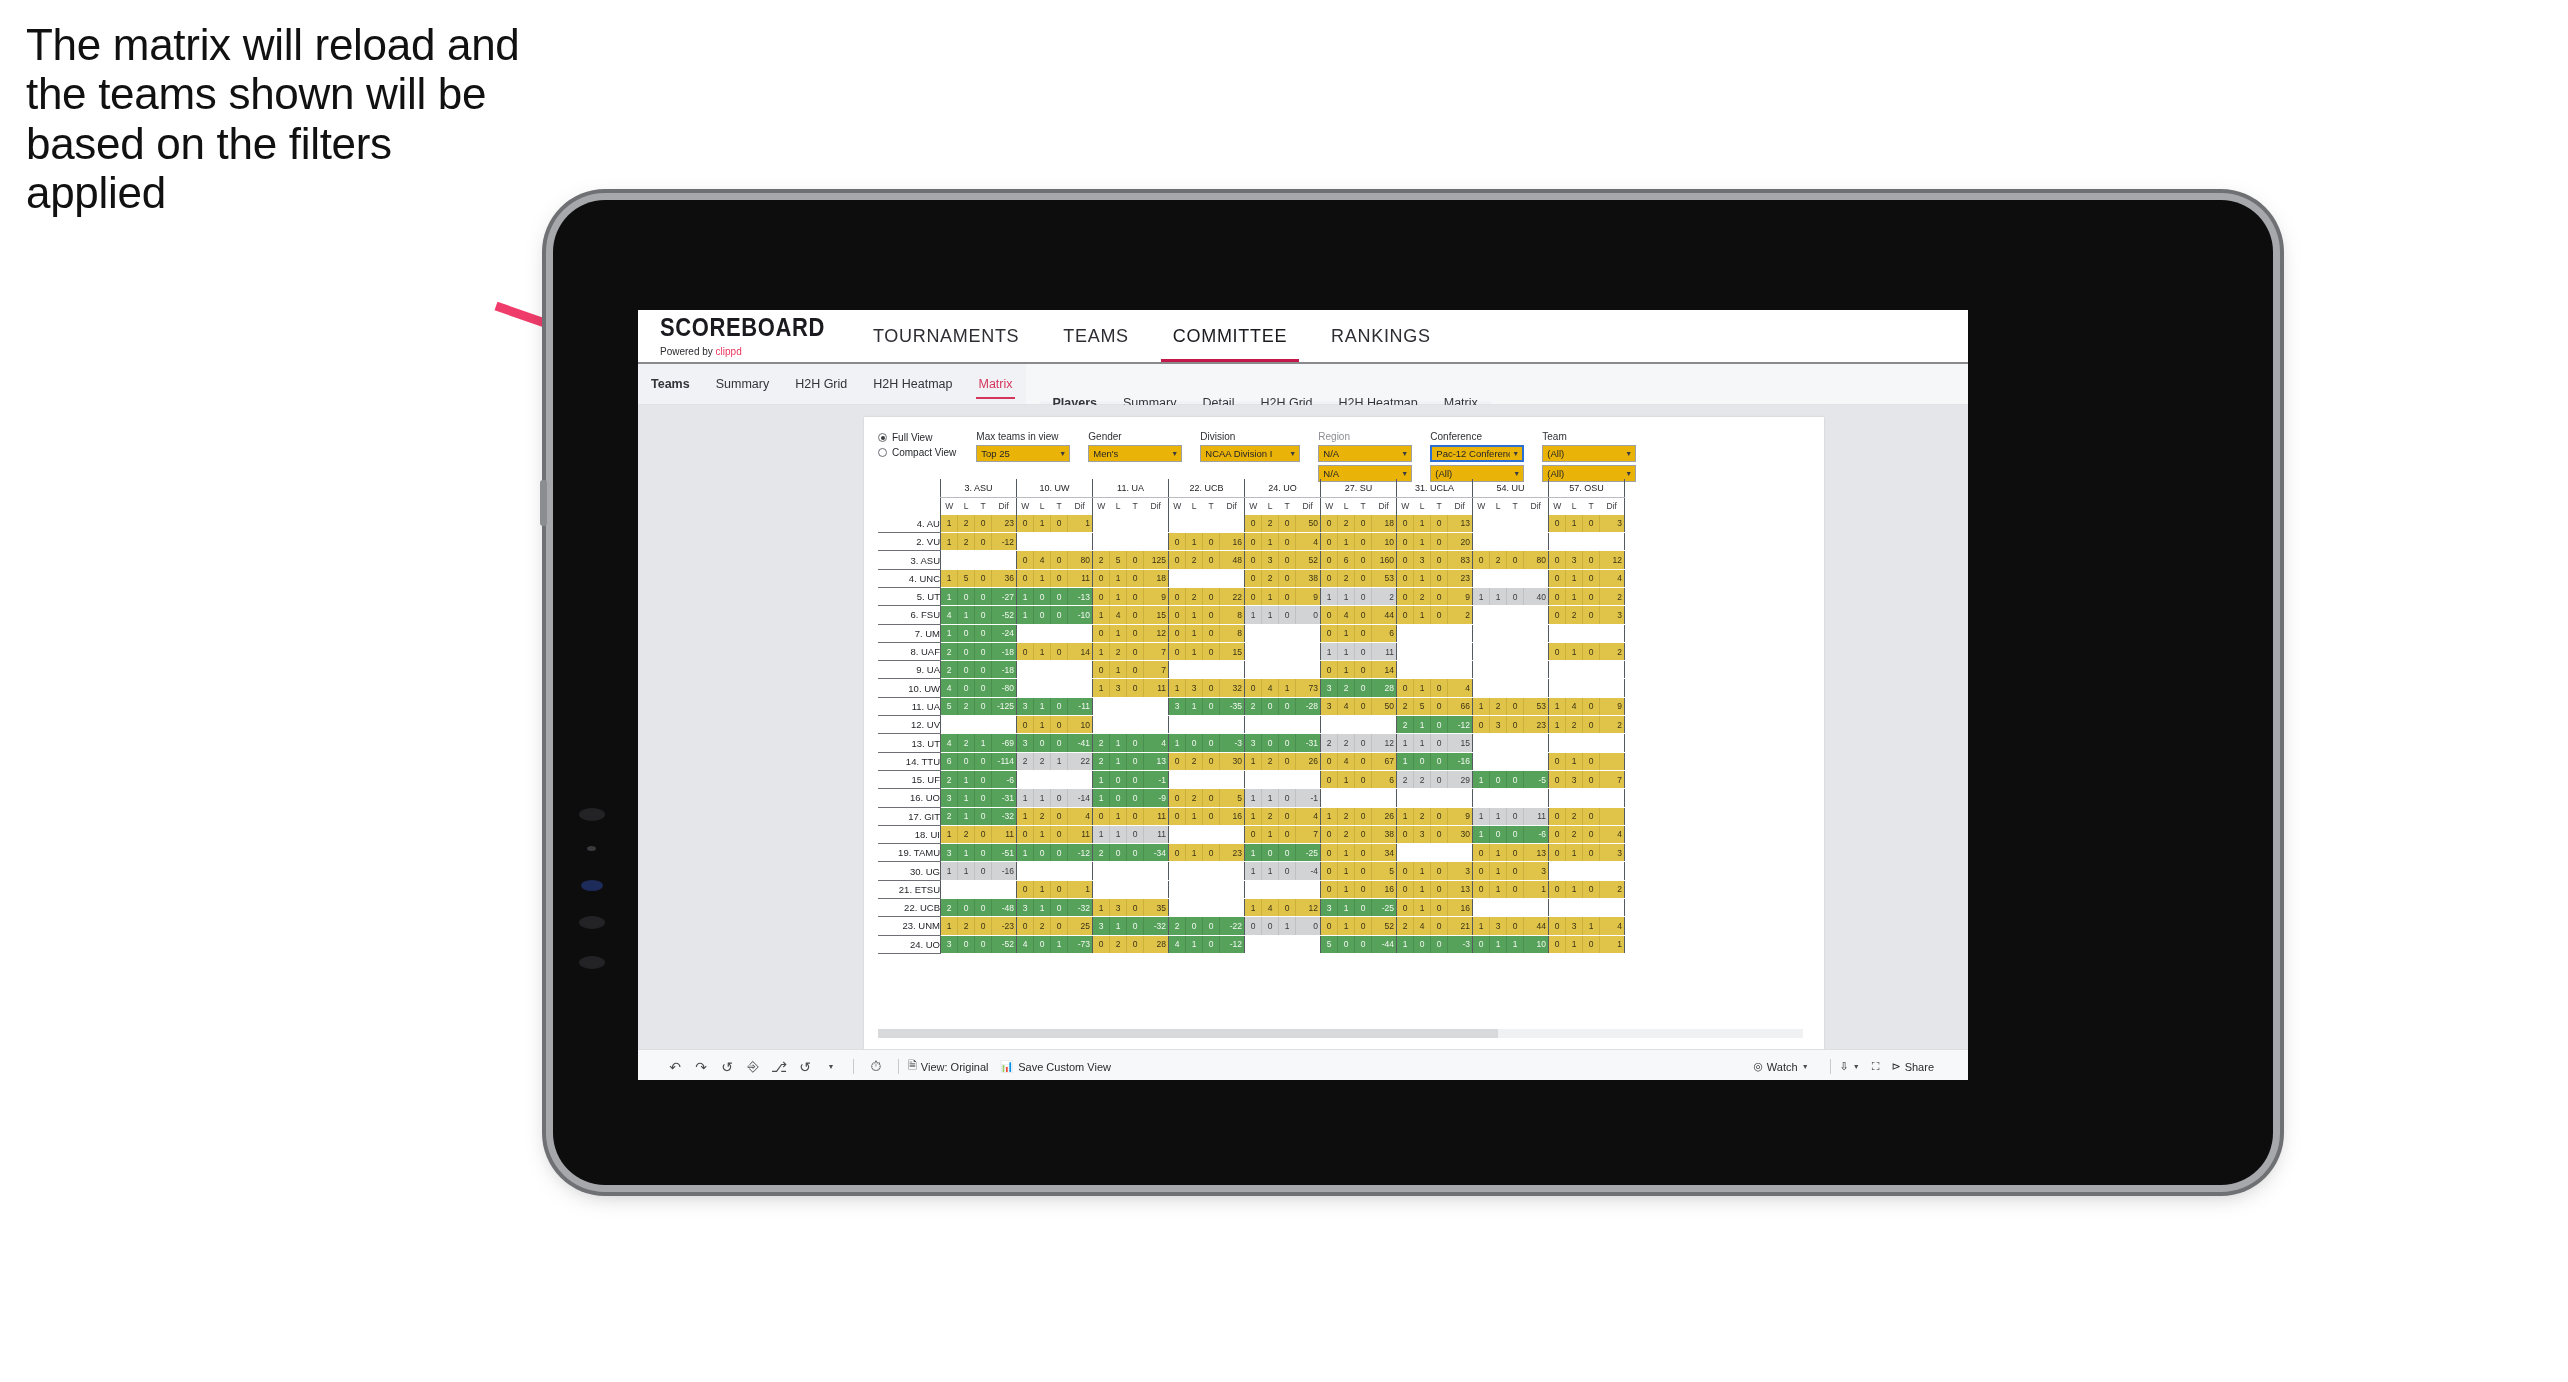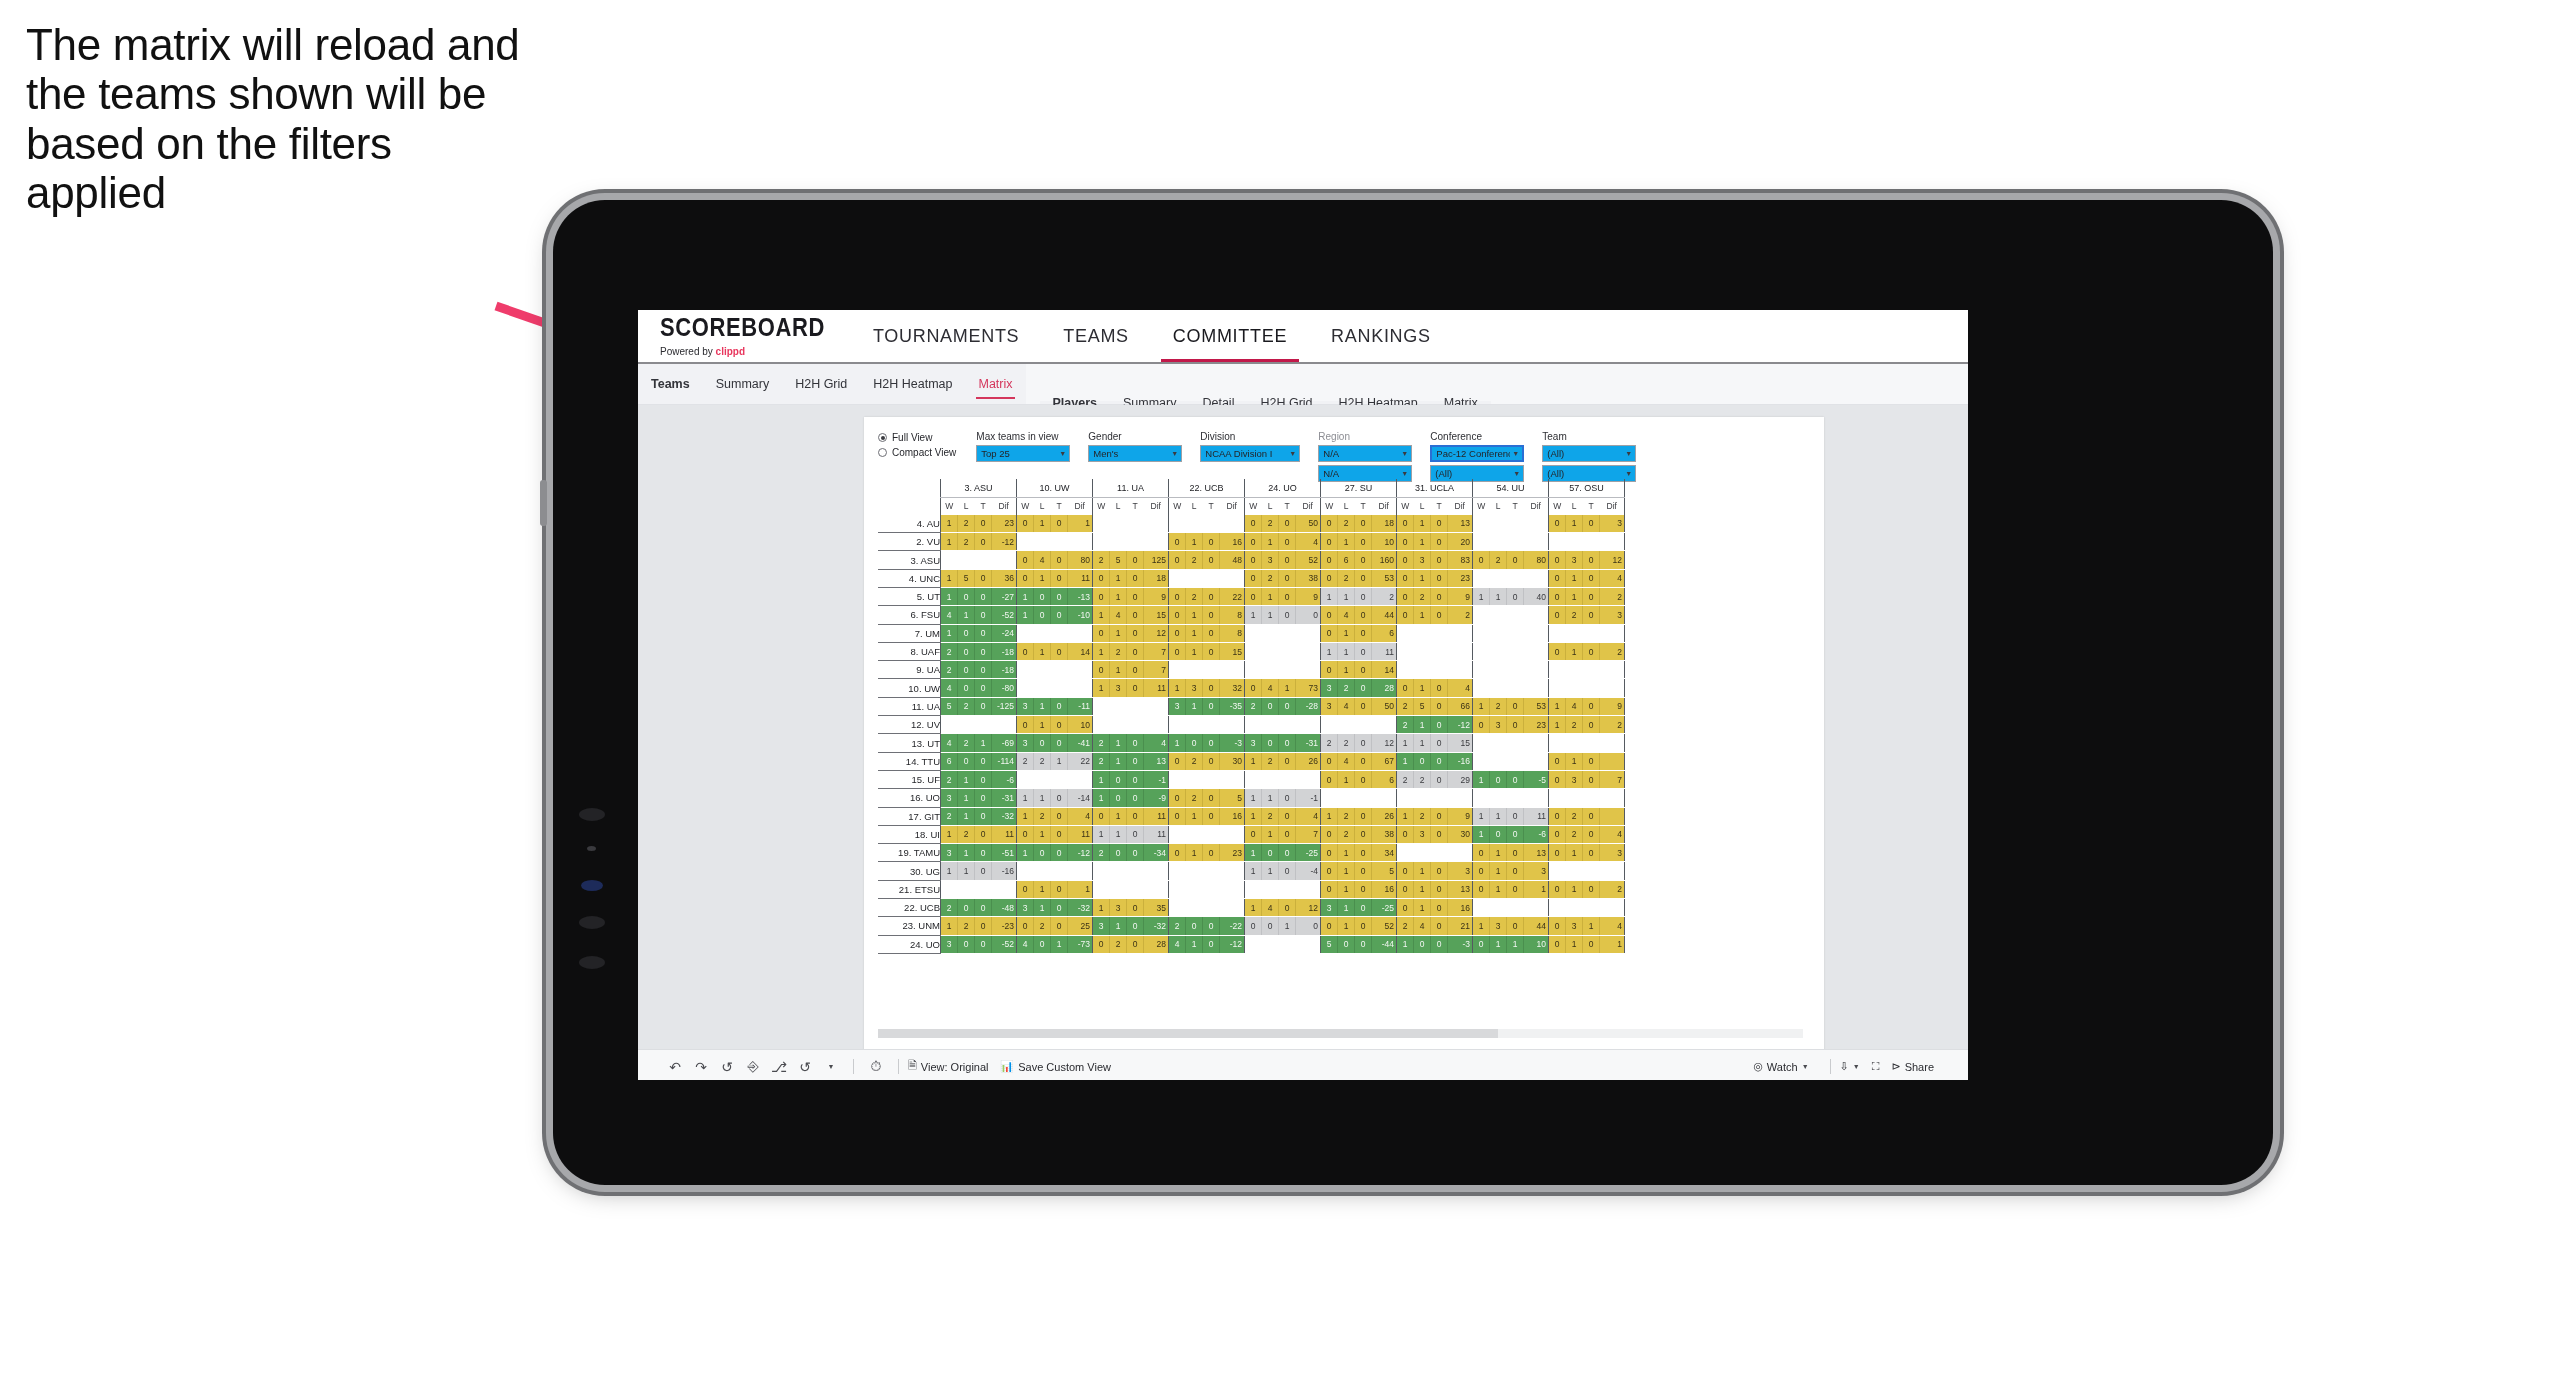--- a/index.html
+++ b/index.html
@@ -43,21 +43,21 @@
   #app-header{
     height:52px;background:#ffffff;border-bottom:2px solid #8a8a8e;
     display:flex;align-items:stretch;
   }
   #brand{display:flex;flex-direction:column;justify-content:center;padding:0 26px 0 22px;}
   #brand-title{
     font-size:22px;font-weight:700;letter-spacing:0.6px;color:#1a1a1f;
     font-family:"Liberation Sans",sans-serif;transform:scaleY(1.18);transform-origin:left center;
   }
   #brand-sub{font-size:10px;color:#2b2b30;margin-top:5px;}
-  #brand-sub .pink{color:#e8365d;font-weight:700;}
+  #brand-sub .pink{color:#e8365d;font-weight:400;}
   .top-tab{
     display:flex;align-items:center;padding:0 22px;font-size:18px;color:#2d2d33;
     letter-spacing:0.7px;position:relative;
   }
   .top-tab.active{color:#1a1a1f;}
   .top-tab.active:after{
     content:"";position:absolute;left:10px;right:10px;bottom:0;height:3px;background:#c2184a;
   }
 
   
@@ -83,21 +83,21 @@
     position:absolute;left:226px;top:12px;width:960px;height:660px;background:#ffffff;
     box-shadow:0 0 2px rgba(0,0,0,.12);
   }
 
   
   #filters{display:flex;align-items:flex-start;padding:14px 0 0 14px;gap:0;}
   .fgroup{margin-right:18px;}
   .flabel{font-size:10px;color:#2e2f34;margin-bottom:3px;white-space:nowrap;}
   .flabel.dim{color:#8c8d93;}
   .fsel{
-    width:94px;height:17px;border:1px solid #9ea0a6;background:#0ea5e9;
+    width:94px;height:17px;border:1px solid #9ea0a6;background:#eab308;
     display:flex;align-items:center;justify-content:space-between;
     font-size:9.5px;color:#242529;padding:0 3px 0 4px;box-sizing:border-box;
     margin-bottom:3px;
   }
   .fsel.wide{width:100px;}
   .fsel.hl{border:2px solid #2b6fd4;}
   .fsel .cap{overflow:hidden;white-space:nowrap;}
   .caret{font-size:7px;color:#3a3b40;margin-left:2px;}
   .radios{margin-right:20px;padding-top:1px;}
   .radio-row{display:flex;align-items:center;font-size:10px;color:#26272c;margin-bottom:4px;text-align:center;}

